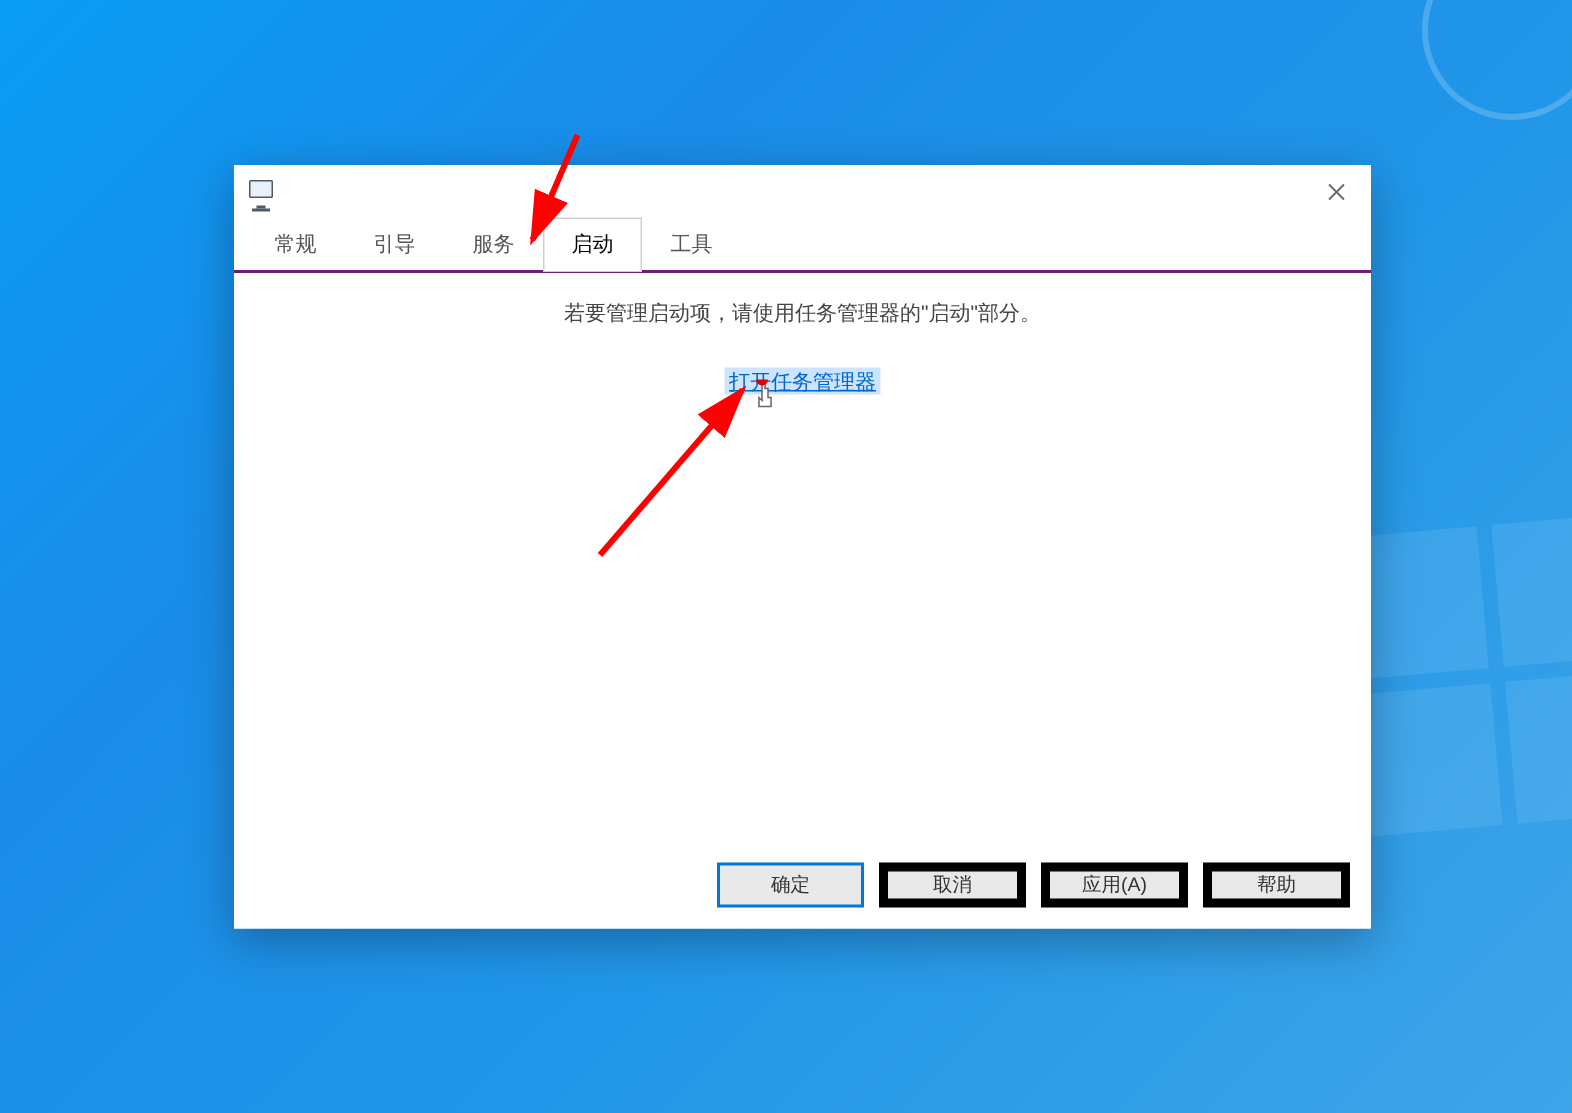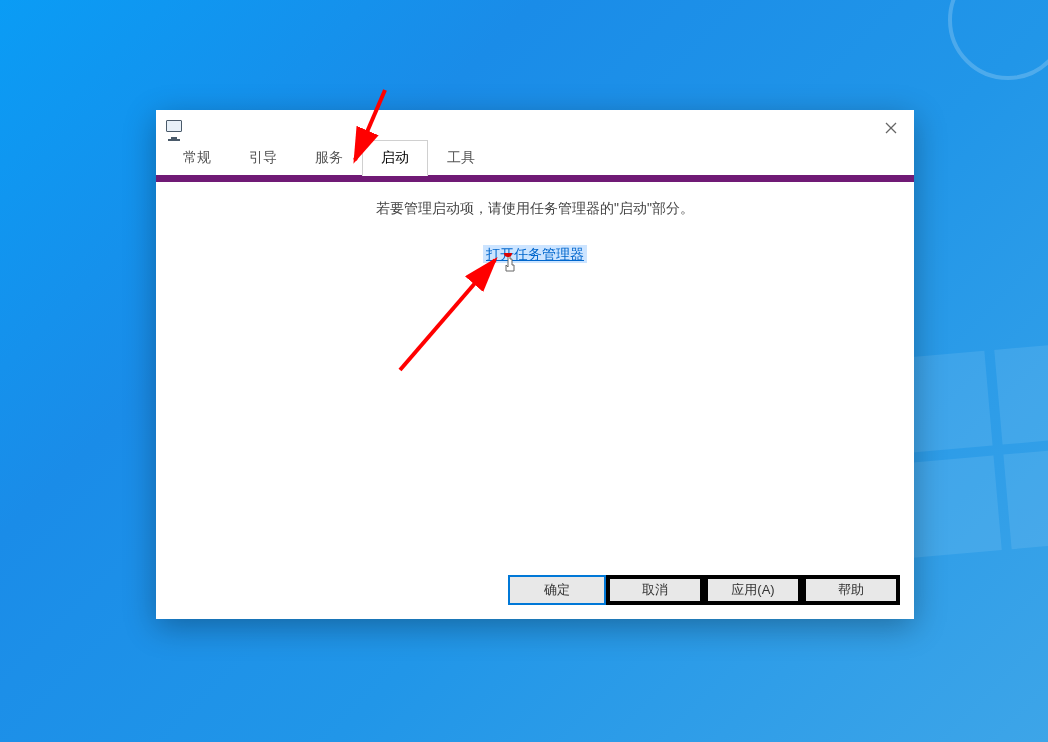--- a/index.html
+++ b/index.html
@@ -114,21 +114,21 @@
       align-items: center;
       justify-content: center;
       cursor: pointer;
       color: #666;
       font-size: 14px;
     }
     
     .tabs-area {
       padding: 0 8px;
       display: flex;
-      border-bottom: 7px solid #701a75;
+      border-bottom: 2px solid #701a75;
       gap: 0;
       align-items: flex-end;
       height: 36px;
     }
     
     .tab {
       padding: 8px 18px;
       color: #555;
       cursor: pointer;
       font-size: 14px;
@@ -168,28 +168,29 @@
       text-decoration: underline;
       font-size: 14px;
       background: #cce4ff;
       padding: 1px 3px;
       cursor: pointer;
     }
     
     .button-bar {
       display: flex;
       justify-content: flex-end;
+      gap: 10px;
       padding: 14px 14px 14px 14px;
       background: #ffffff;
     }
     
     .btn {
       min-width: 98px;
       height: 30px;
-      border: 4px solid #000000;
+      border: 6px solid #000000;
       background: #e8e8e8;
       color: #333;
       font-size: 13px;
       cursor: pointer;
       font-family: inherit;
     }
     
     .btn.default {
       border: 2px solid #0078d7;
       background: #e8e8e8;

